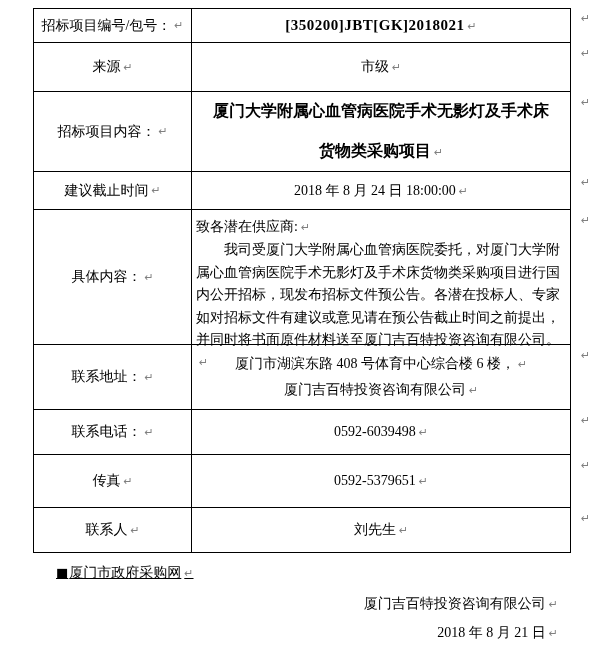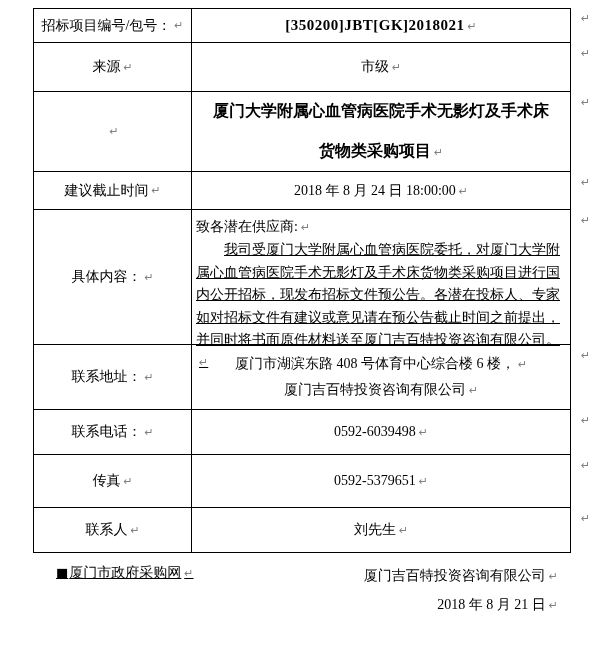--- a/index.html
+++ b/index.html
@@ -46,21 +46,21 @@
   .vline { display: flex; align-items: baseline; justify-content: space-between; }
   .bold-num { font-weight: bold; font-size: 15px; letter-spacing: 0.5px; }
   .title-val { font-weight: bold; font-size: 16px; line-height: 40px; }
   .addr-val { line-height: 25px; }
   .content-val {
     display: block;
     text-align: left;
     line-height: 22.4px;
     padding: 6px 3px 0 4px;
   }
-  .content-val .body-par { margin: 0; text-indent: 2em; text-decoration: underline; }
+  .content-val .body-par { margin: 0; text-indent: 2em; }
   .rowmark {
     padding-top: 3px;
     padding-left: 7px;
     font-size: 12px;
   }
   .pilcrow {
     color: #808080;
     font-family: "DejaVu Sans", sans-serif;
     font-size: 11px;
     margin-left: 3px;
@@ -71,21 +71,21 @@
     left: 56px;
     top: 564px;
     font-size: 14px;
     white-space: nowrap;
     text-decoration: underline;
   }
   .bullet { font-family: "DejaVu Sans", sans-serif; font-size: 13px; margin-right: 1px; }
   .sign-block {
     position: absolute;
     right: 44px;
-    top: 562px;
+    top: 590px;
     text-align: right;
     line-height: 28px;
     white-space: nowrap;
   }
 </style>
 </head>
 <body>
 
 <div class="page">
 
@@ -109,20 +109,21 @@
     </div>
     <div class="val">
       <div class="vline">
           <span>市级</span>
           <span class="pilcrow">↵</span>
         </div>
     </div>
     <div class="rowmark"><span class="pilcrow">↵</span></div>
 
     <div class="lbl">
+      <span>招标项目内容：</span>
         <span class="pilcrow">↵</span>
     </div>
     <div class="val title-val">
       <div>厦门大学附属心血管病医院手术无影灯及手术床</div>
       <div class="vline">
           <span>货物类采购项目</span>
           <span class="pilcrow">↵</span>
         </div>
     </div>
     <div class="rowmark"><span class="pilcrow">↵</span></div>

